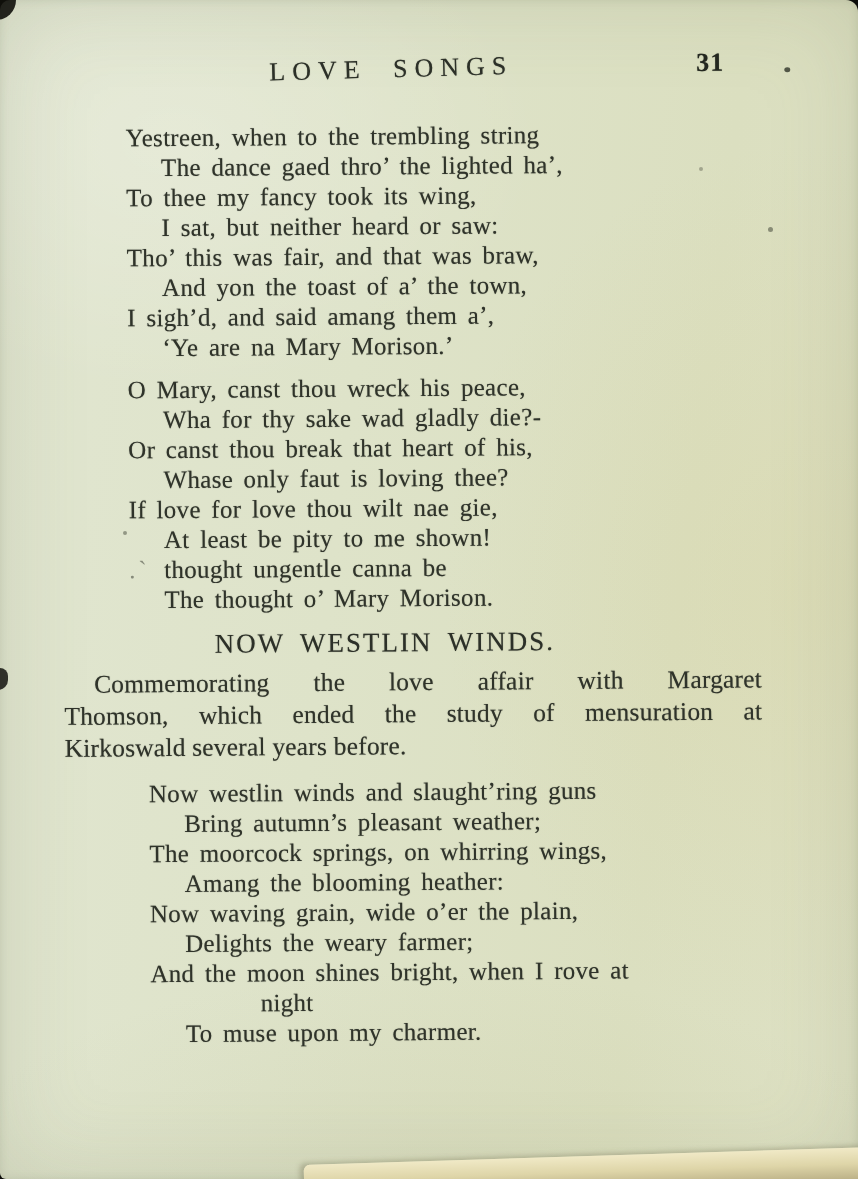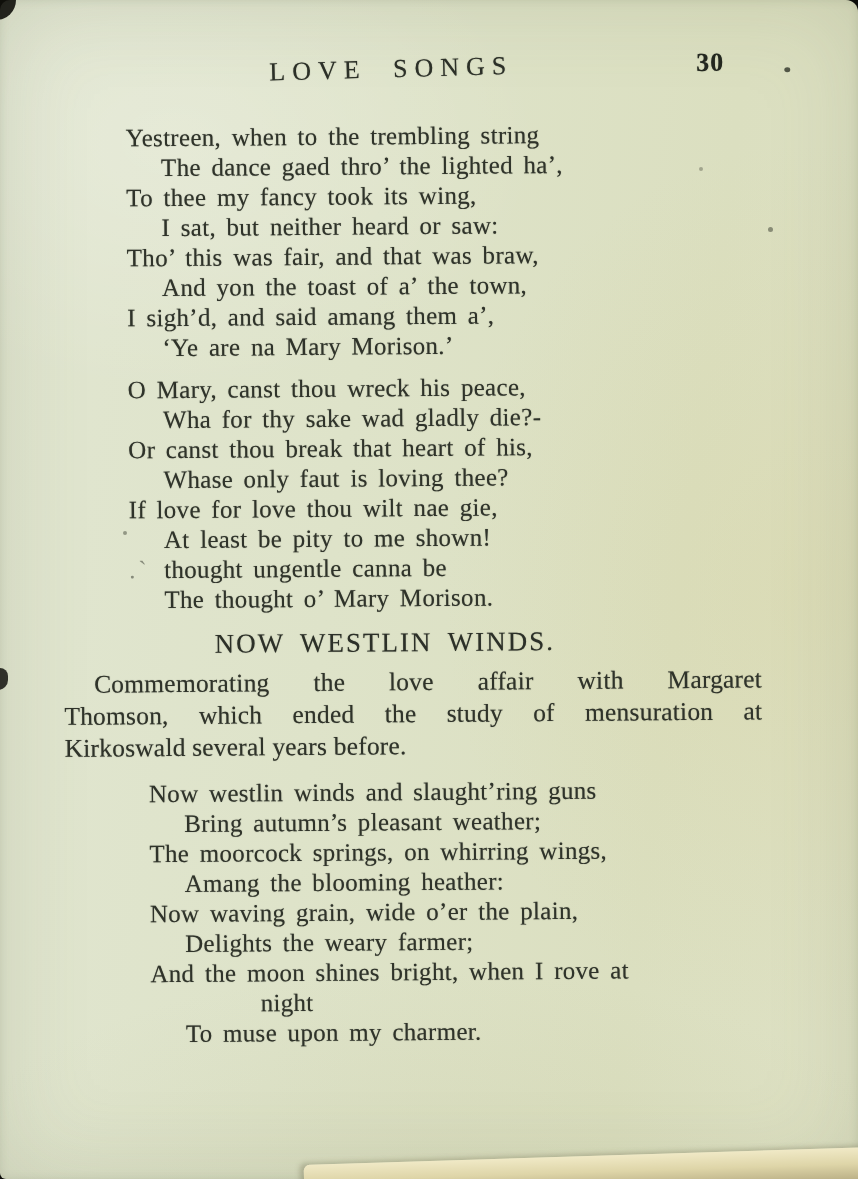--- a/index.html
+++ b/index.html
@@ -133,21 +133,21 @@
 </style>
 </head>
 <body>
 
 <div class="scene">
   <div class="page">
     <div class="content">
 
       <div class="header">
         <span class="running-title">LOVE SONGS</span>
-        <span class="page-number">30</span>
+        <span class="page-number">31</span>
         <span class="margin-dot"></span>
       </div>
 
       <div id="poem1" class="poem poem-1">
           <div class="stanza">
             <div class="line i0">Yestreen, when to the trembling string</div>
             <div class="line i1">The dance gaed thro’ the lighted ha’,</div>
             <div class="line i0">To thee my fancy took its wing,</div>
             <div class="line i1">I sat, but neither heard or saw:</div>
             <div class="line i0">Tho’ this was fair, and that was braw,</div>

